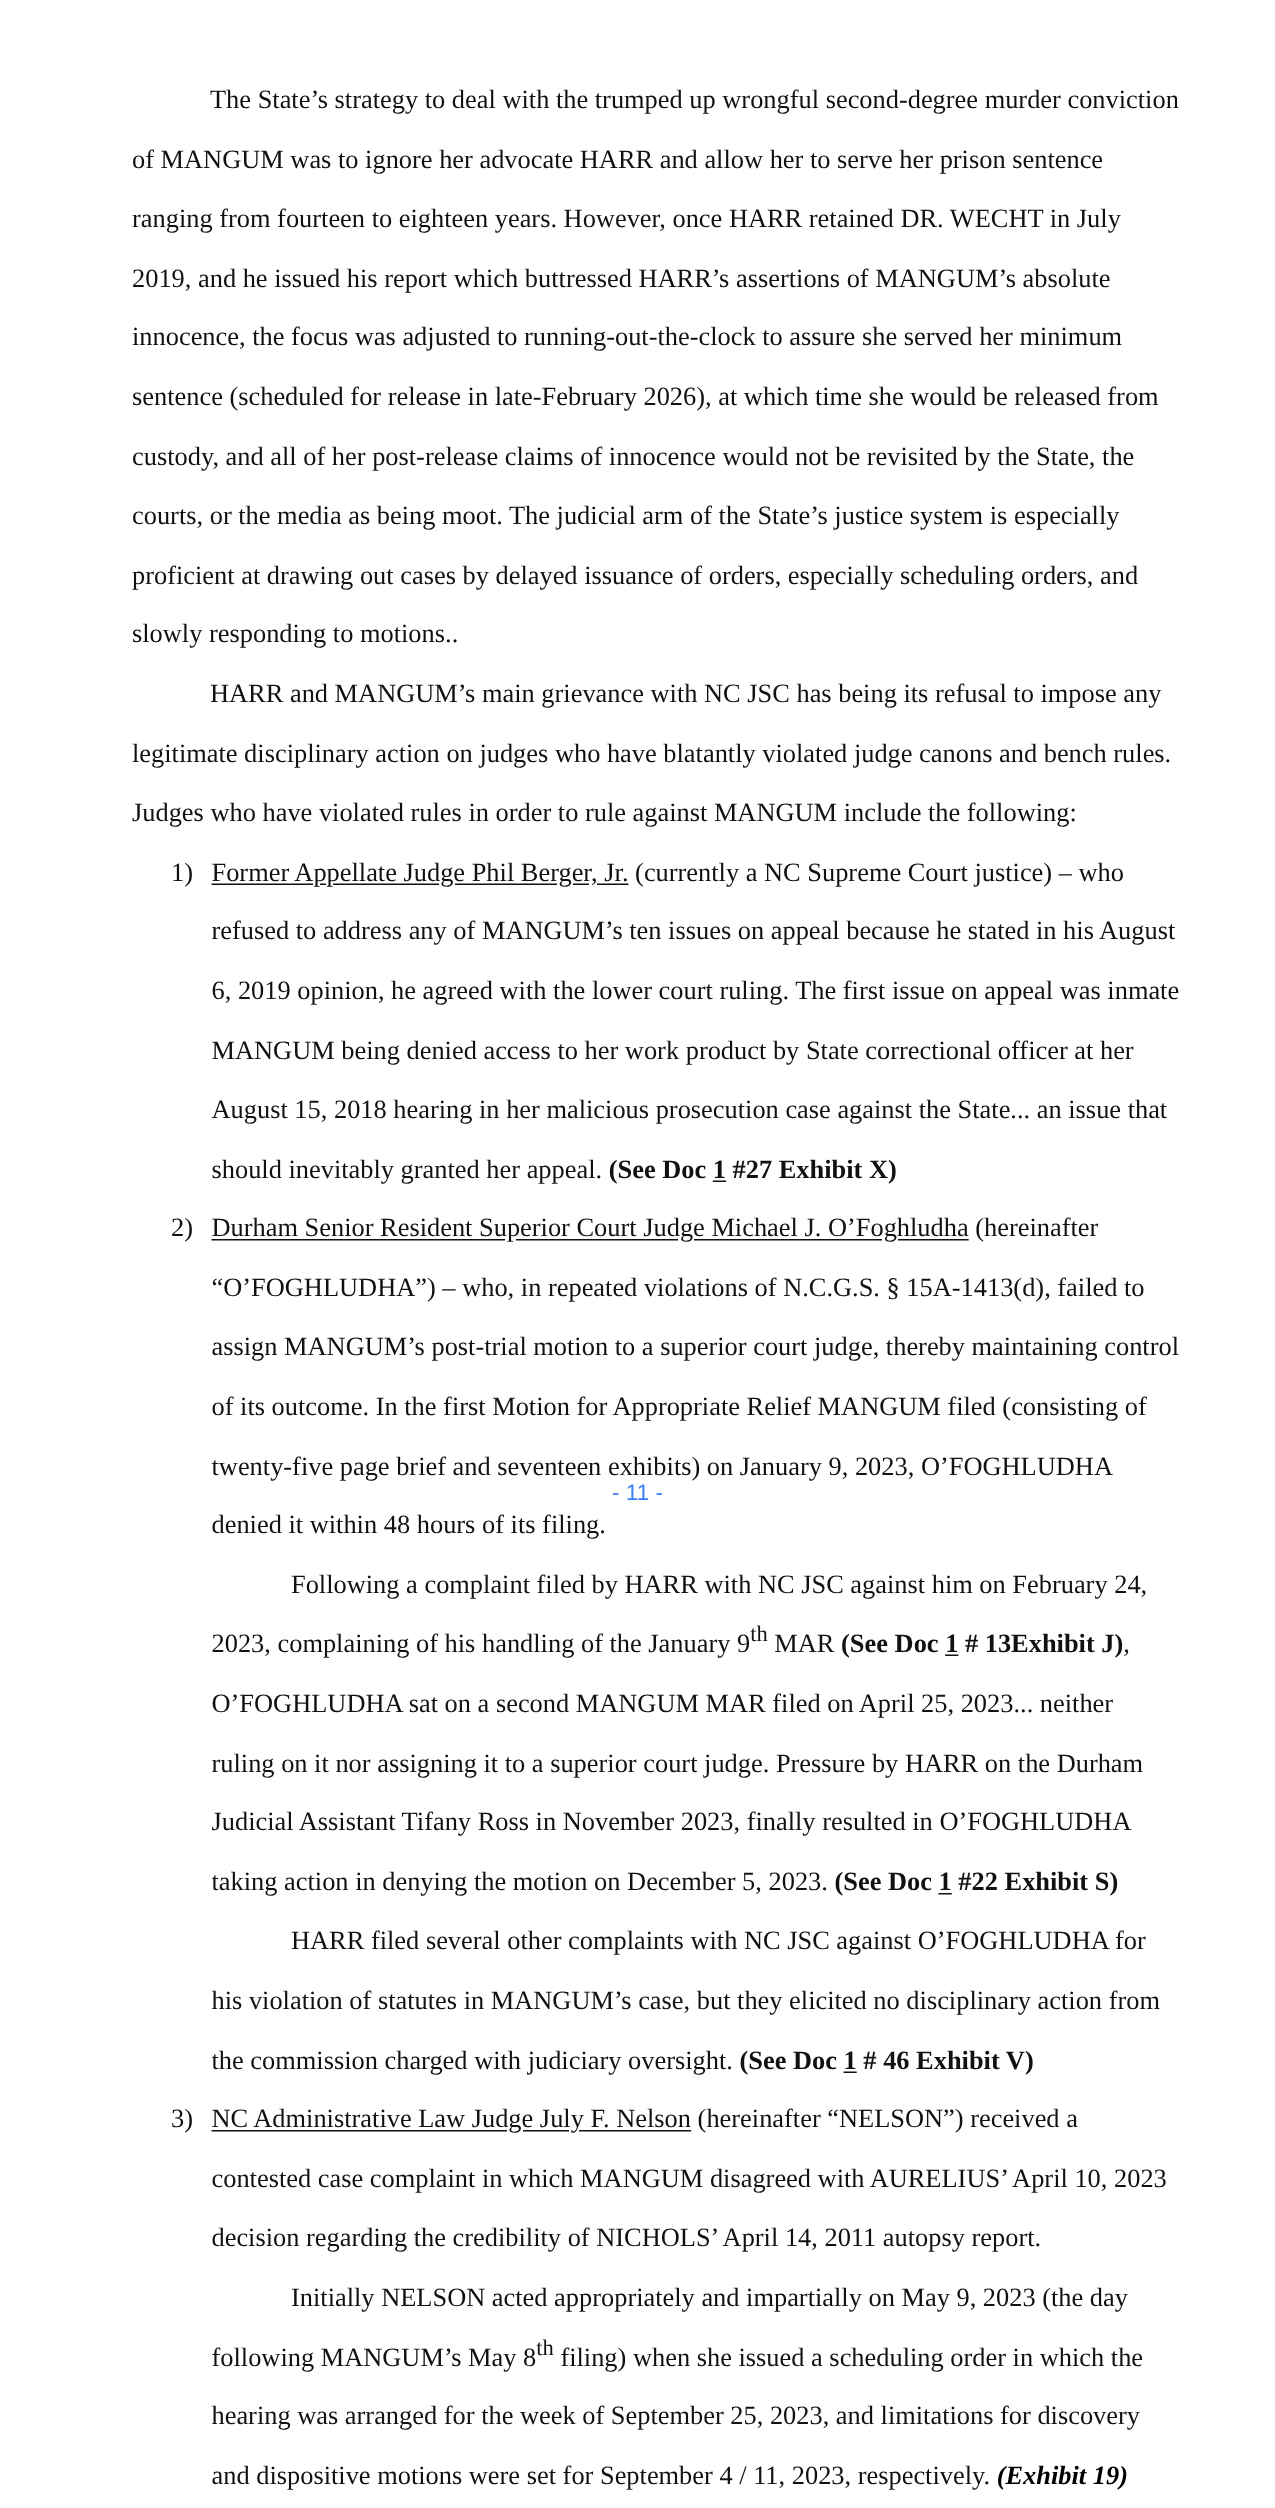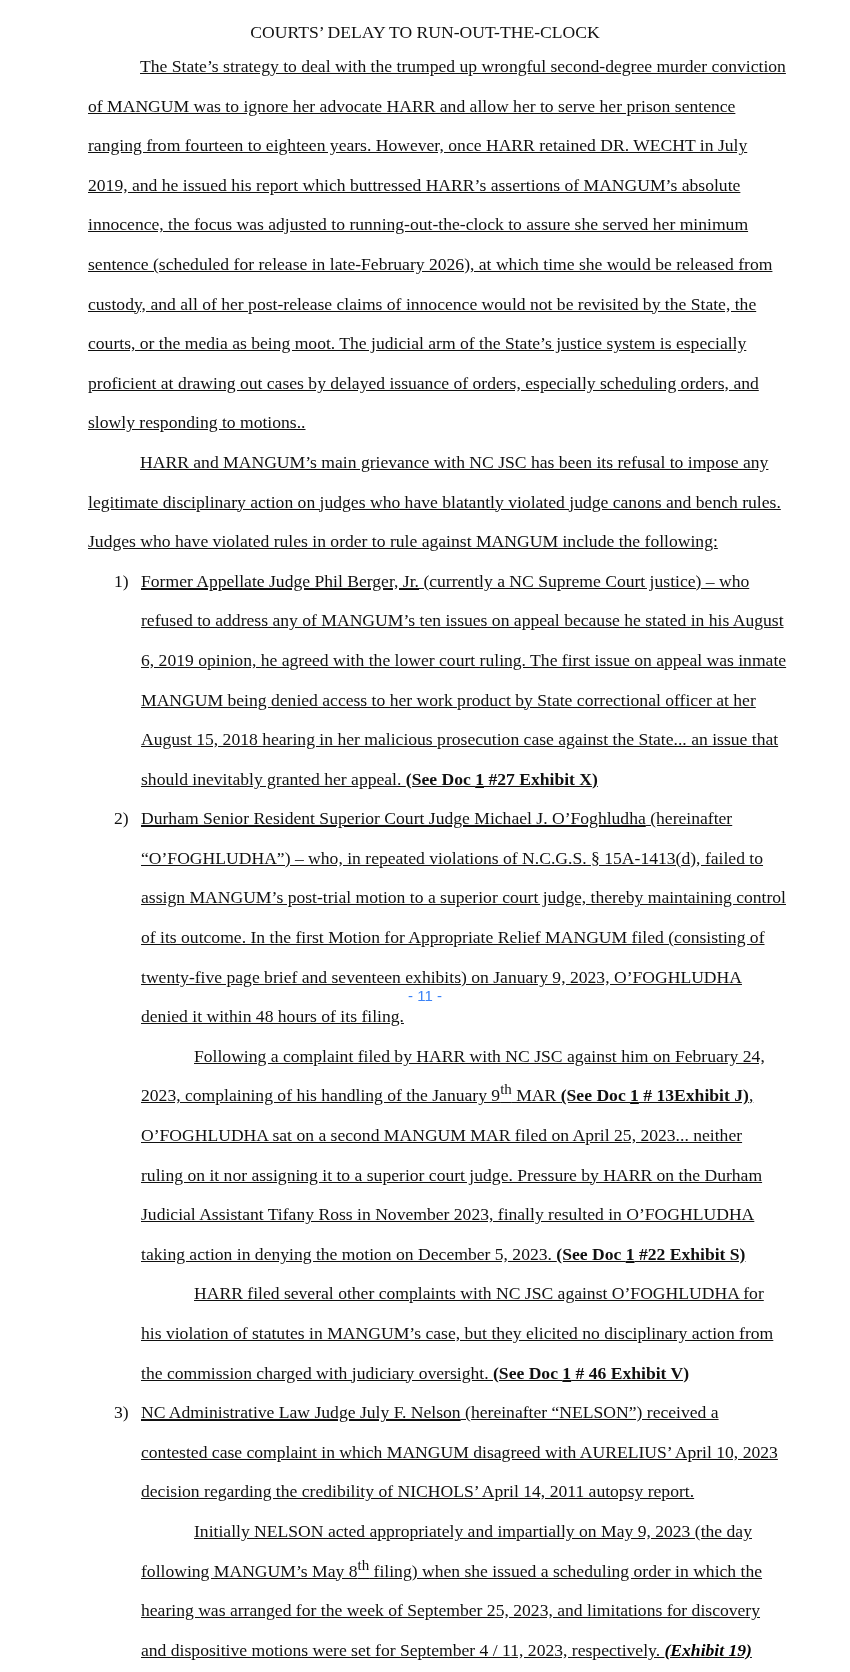--- a/index.html
+++ b/index.html
@@ -7,21 +7,21 @@
       width: 850px; height: 1672px; position: relative; overflow: hidden;
       font-family: "Liberation Serif", "DejaVu Serif", serif;
       color: #111111;
       font-size: 17.6px;
     }
     .page { position: absolute; left: 0; top: 0; width: 850px; height: 1672px; }
     .title {
       position: absolute; left: 0; width: 850px; top: 20px;
       text-align: center; font-size: 17.6px; line-height: 24px;
     }
-    .block { position: absolute; left: 88px; width: 700px; line-height: 39.6px; text-align: left; text-decoration: underline; }
+    .block { position: absolute; left: 88px; width: 700px; line-height: 39.6px; text-align: left; }
     .para { margin: 0; }
     .indent1 { text-indent: 52px; }
     .list-item { position: relative; padding-left: 53px; margin: 0; }
     .list-num { position: absolute; left: 26px; top: 0; }
     .sub-para { margin: 0; padding-left: 53px; text-indent: 53px; }
     .u { text-decoration: underline; text-underline-offset: 2px; }
     .b { font-weight: bold; }
     .ref-num { text-decoration: underline; text-underline-offset: 2px; }
     .exhibit-link { color: #000000; font-weight: bold; font-style: italic; }
     sup { font-size: 15px; line-height: 0; vertical-align: 7px; }
@@ -29,27 +29,26 @@
       position: absolute; left: 0; width: 850px; top: 987px;
       text-align: center; font-family: "Liberation Sans", "DejaVu Sans", sans-serif;
       font-size: 15px; color: #3b82f6; line-height: 18px;
     }
   </style>
 </head>
 <body>
 
 <div class="page">
 
-  <div class="title">COURTS’ DELAY TO RUN-OUT-THE-CLOCK</div>
 
   <div class="block" style="top:47px;">
 
     <p class="para indent1">The State’s strategy to deal with the trumped up wrongful second-degree murder conviction of MANGUM was to ignore her advocate HARR and allow her to serve her prison sentence ranging from fourteen to eighteen years.  However, once HARR retained DR. WECHT in July 2019, and he issued his report which buttressed HARR’s assertions of MANGUM’s absolute innocence, the focus was adjusted to running-out-the-clock to assure she served her minimum sentence (scheduled for release in late-February 2026), at which time she would be released from custody, and all of her post-release claims of innocence would not be revisited by the State, the courts, or the media as being moot.  The judicial arm of the State’s justice system is especially proficient at drawing out cases by delayed issuance of orders, especially scheduling orders, and slowly responding to motions..</p>
 
-    <p class="para indent1">HARR and MANGUM’s main grievance with NC JSC has been its refusal to impose any legitimate disciplinary action on judges who have blatantly violated judge canons and bench rules.  Judges who have violated rules in order to rule against MANGUM include the following:</p>
+    <p class="para indent1">HARR and MANGUM’s main grievance with NC JSC has being its refusal to impose any legitimate disciplinary action on judges who have blatantly violated judge canons and bench rules.  Judges who have violated rules in order to rule against MANGUM include the following:</p>
 
     <div class="list-item">
       <span class="list-num">1)</span>
       <span class="u">Former Appellate Judge Phil Berger, Jr.</span><span> (currently a NC Supreme Court justice) – who refused to address any of MANGUM’s ten issues on appeal because he stated in his August 6, 2019 opinion, he agreed with the lower court ruling.  The first issue on appeal was inmate MANGUM being denied access to her work product by State correctional officer at her August 15, 2018 hearing in her malicious prosecution case against the State... an issue that should inevitably granted her appeal.   </span><span class="b"><span>(See Doc </span><span class="ref-num">1</span><span>  #27 Exhibit X)</span></span>
     </div>
 
     <div class="list-item">
       <span class="list-num">2)</span>
       <span class="u">Durham Senior Resident Superior Court Judge Michael J. O’Foghludha</span><span> (hereinafter “O’FOGHLUDHA”) – who, in repeated violations of N.C.G.S. § 15A-1413(d), failed to assign MANGUM’s post-trial motion to a superior court judge, thereby maintaining control of its outcome.  In the first Motion for Appropriate Relief MANGUM filed (consisting of twenty-five page brief and seventeen exhibits) on January 9, 2023, O’FOGHLUDHA denied it within 48 hours of its filing.</span>
     </div>

